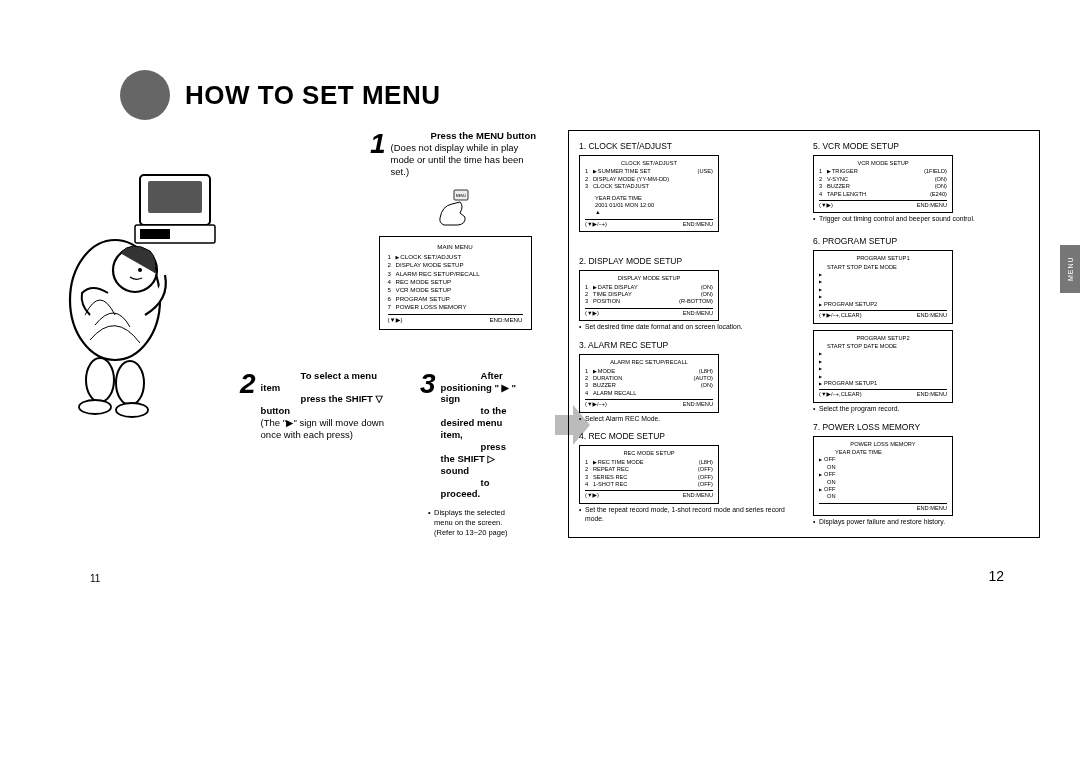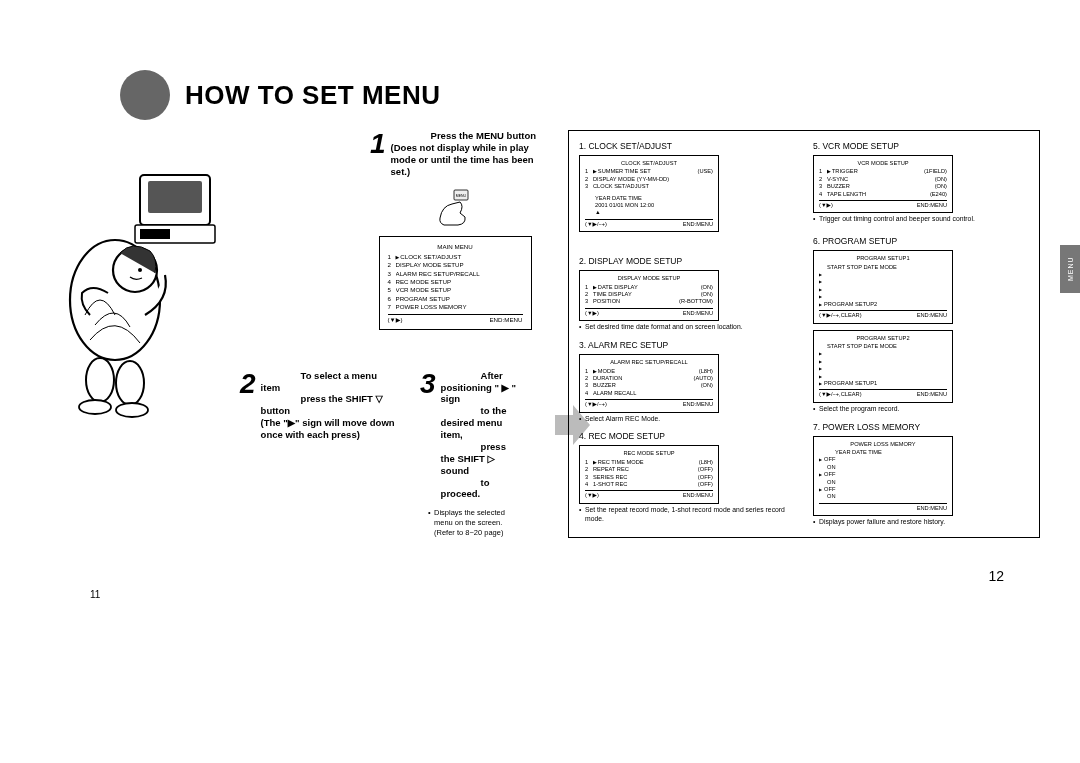--- a/index.html
+++ b/index.html
@@ -67,21 +67,21 @@
     font-weight: bold;
     font-style: italic;
     margin-right: 5px;
     line-height: 1;
   }
   .step-text {
     font-size: 9.5px;
     line-height: 1.25;
   }
   .step-text .bold { font-weight: bold; margin-left: 40px; }
-  .step-text .note { font-weight: bold; }
+  .step-text .note { font-weight: normal; }
   .menu-button-graphic {
     margin: 10px auto 8px;
     width: 50px;
     height: 40px;
     position: relative;
   }
   .osd-box {
     border: 1px solid #000;
     padding: 6px 8px 4px;
     font-size: 6.2px;
@@ -162,21 +162,21 @@
     padding: 4px 5px 3px;
     font-size: 5.7px;
     line-height: 1.3;
     background: #fff;
     width: 128px;
   }
   .osd-small .osd-title { margin-bottom: 1px; }
   .osd-small .osd-foot { margin-top: 2px; }
   .pgnum-left {
     position: absolute;
-    bottom: 64px;
+    bottom: 80px;
     left: 90px;
     font-size: 10px;
   }
   .pgnum-right {
     position: absolute;
     bottom: 80px;
     right: 76px;
     font-size: 14px;
   }
   .side-tab {
@@ -302,21 +302,21 @@
         <div class="step3">
           <div class="step-block">
             <div class="step-num">3</div>
             <div class="step-text">
               <span class="bold">After positioning " ▶ " sign</span><br>
               <span class="bold">to the desired menu item,</span><br>
               <span class="bold">press the SHIFT ▷ sound</span><br>
               <span class="bold">to proceed.</span>
             </div>
           </div>
-          <div class="bullet">Displays the selected menu on the screen. (Refer to 8~20 page)</div>
+          <div class="bullet">Displays the selected menu on the screen. (Refer to 13~20 page)</div>
         </div>
       </div>
     </div>
 
     <div class="arrow-between">
       <svg viewBox="0 0 35 40">
           <polygon points="0,10 18,10 18,0 35,20 18,40 18,30 0,30" fill="#bbb"></polygon>
         </svg>
     </div>
 

